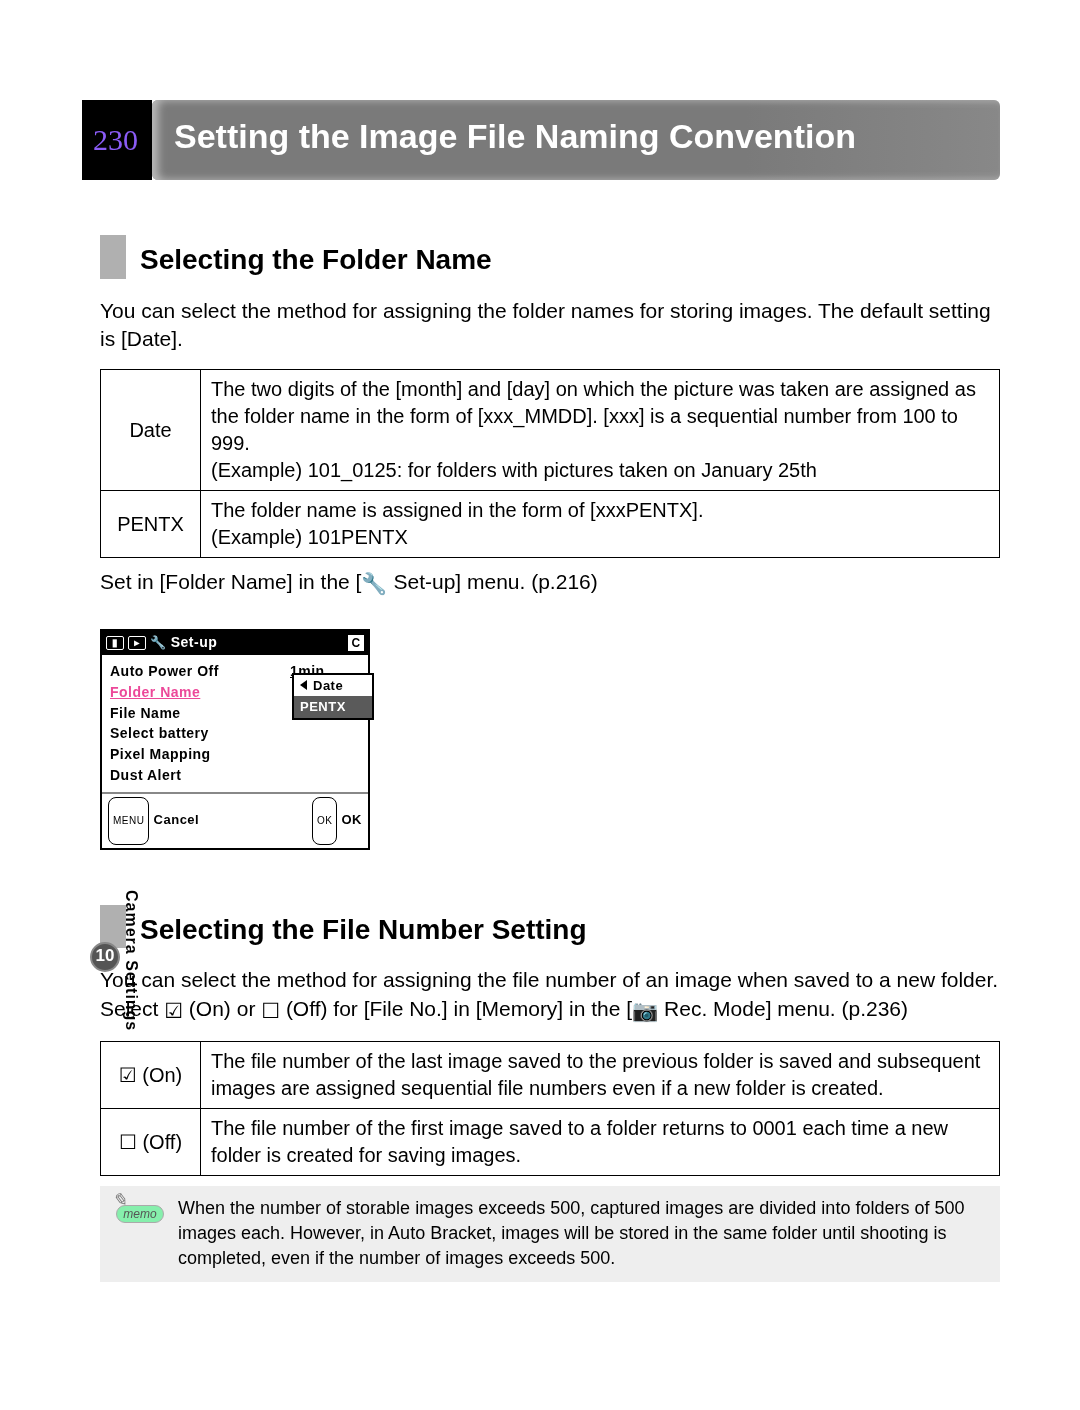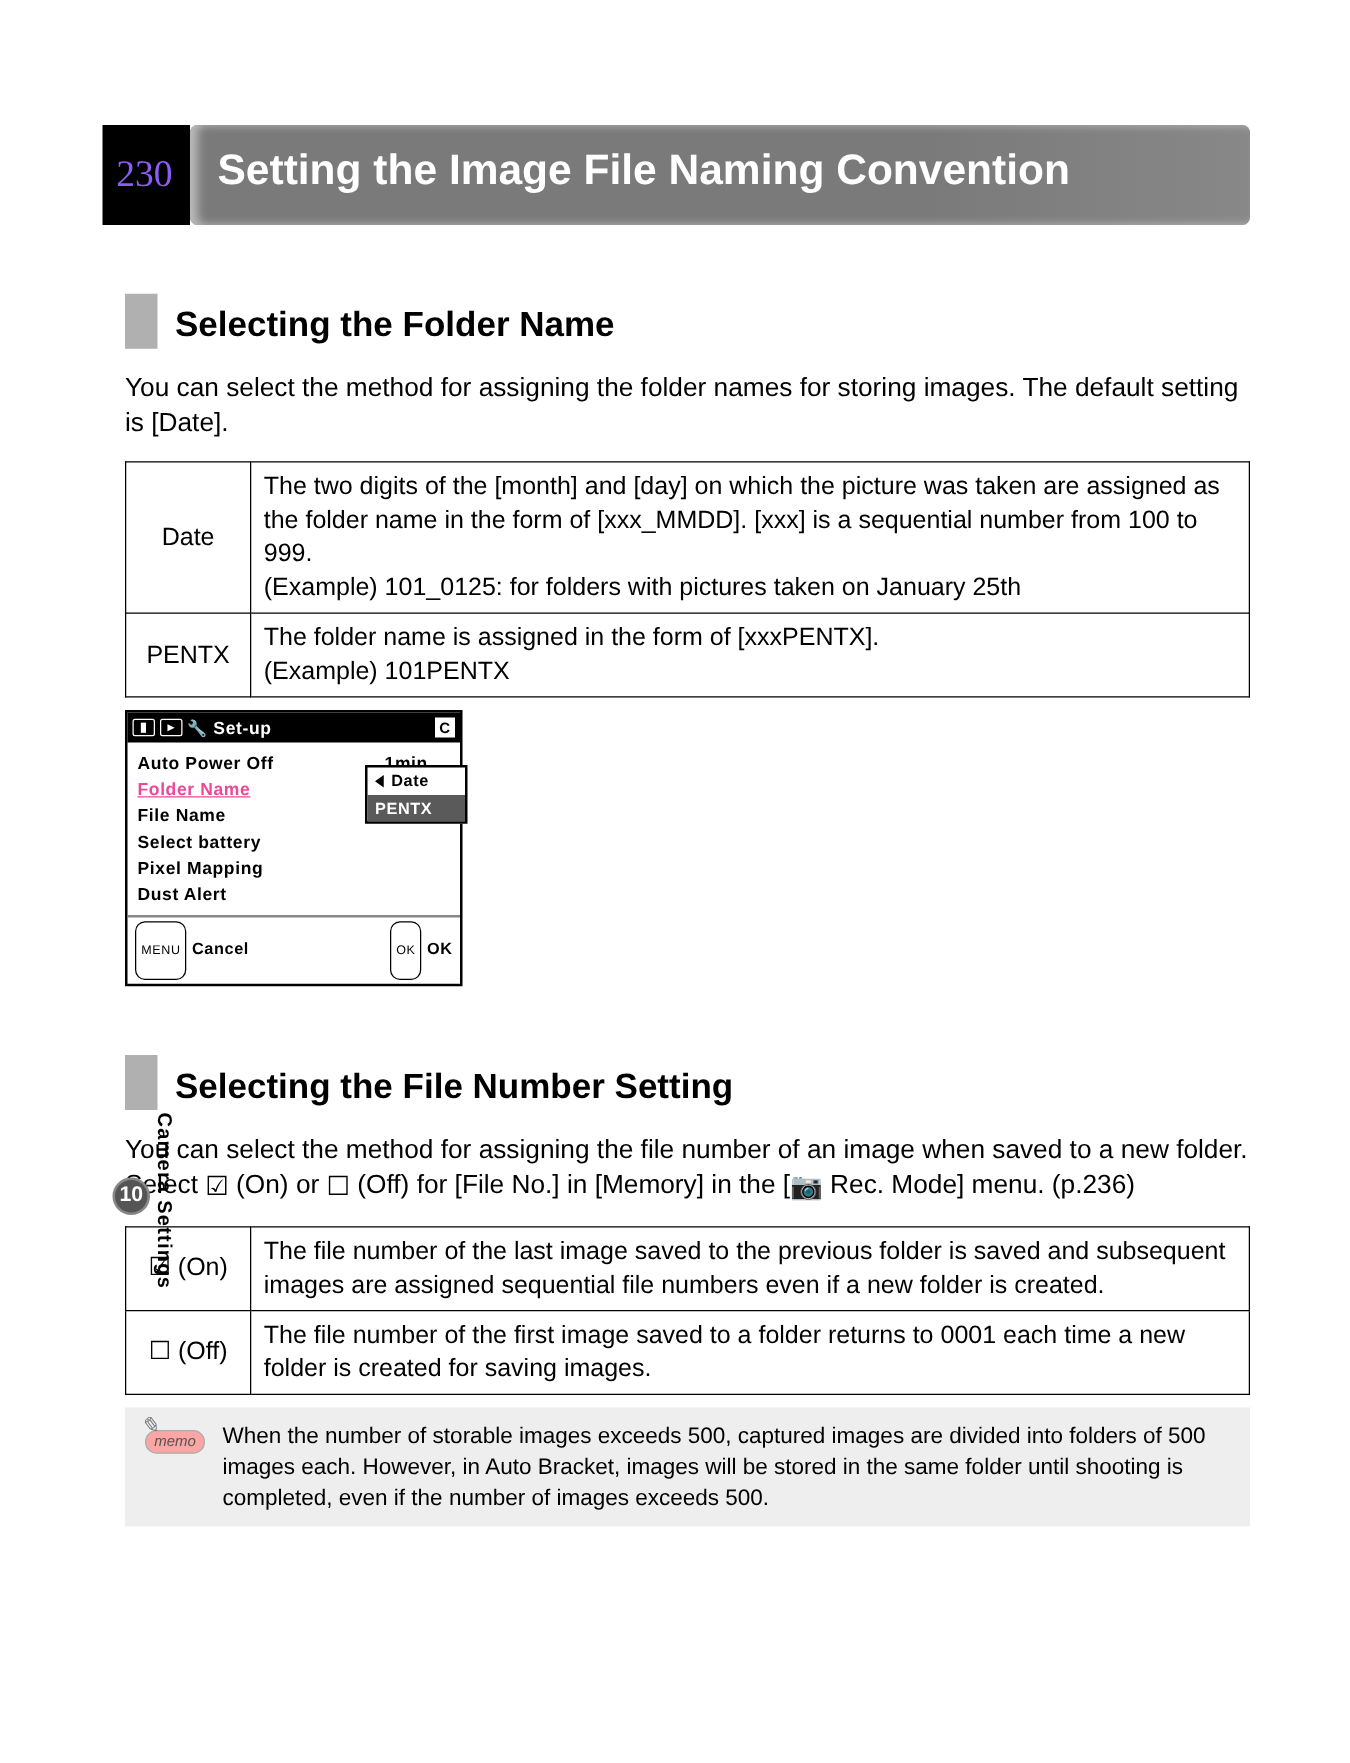--- a/index.html
+++ b/index.html
@@ -122,21 +122,21 @@
     min-height: 128px;
   }
   .screen-row {
     display: flex;
     justify-content: space-between;
     padding: 1px 0;
     color: #000;
     gap: 24px;
   }
   .screen-row.sel { color: #ec4899; }
-  .screen-row .val { min-width: 70px; text-align: center; text-decoration: underline; }
+  .screen-row .val { min-width: 70px; text-align: left; text-decoration: underline; }
   .dropdown {
     position: absolute;
     right: -6px;
     top: 18px;
     width: 82px;
     background: #fff;
     border: 2px solid #000;
     font-size: 13px;
   }
   .dropdown .opt {
@@ -213,21 +213,21 @@
     color:#555;
     position: relative;
   }
   .memo-icon::before{
     content:"✎";
     position:absolute;
     left:-2px; top:-8px;
     font-size:18px; color:#777;
   }
   .memo-icon span{
-    background:#fca5a5;
+    background:#86efac;
     border:1px solid #aaa;
     border-radius:10px;
     padding:0 6px;
   }
   .tri-left{
      display:inline-block;width:0;height:0;
      border-top:5px solid transparent;
      border-bottom:5px solid transparent;
      border-right:7px solid #000;
      vertical-align:1px;margin-right:2px;
@@ -265,20 +265,23 @@
 (Example) 101_0125: for folders with pictures taken on January 25th</td>
       </tr>
       <tr>
         <td class="label">PENTX</td>
         <td style="white-space:pre-line">The folder name is assigned in the form of [xxxPENTX].
 (Example) 101PENTX</td>
       </tr>
     </tbody>
       </table>
 
+    <p class="set-in">
+      <span>Set in [Folder Name] in the [</span><span class="wrench inline-icon">🔧</span><span> Set-up] menu. (p.216)</span>
+    </p>
 
     <div class="screen">
       <div class="screen-tabs">
         <div class="screen-tabs-left">
           <span class="tab-icon">▮</span>
           <span class="tab-icon">▸</span>
           <span style="font-size:13px">🔧</span>
           <span>Set-up</span>
         </div>
         <span class="tab-c">C</span>

